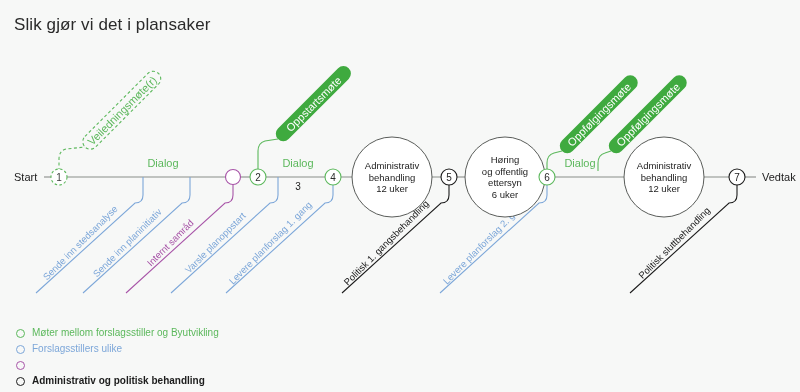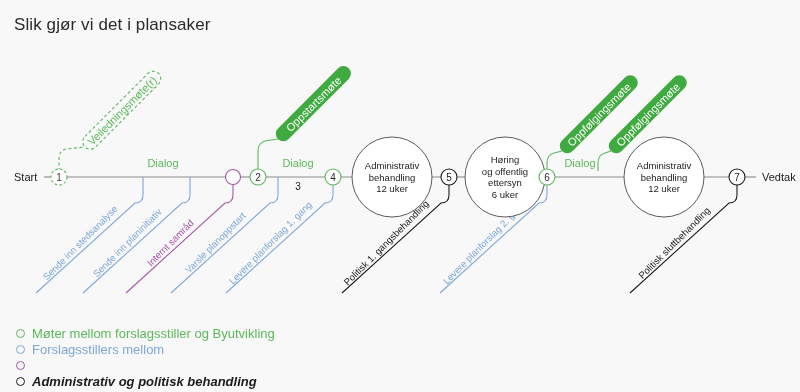--- a/index.html
+++ b/index.html
@@ -71,21 +71,21 @@
   #legend {
     position: absolute;
     left: 16px;
     top: 318px;
     width: 420px;
   }
   .legend-row {
     display: flex;
     align-items: center;
     height: 16px;
-    font-size: 13px;
+    font-size: 10px;
     white-space: nowrap;
   }
   .legend-marker {
     width: 9px; height: 9px;
     border-radius: 50%;
     border: 1.2px solid currentColor;
     margin-right: 7px;
     flex: 0 0 auto;
   }
   .legend-text { line-height: 1; }
@@ -247,24 +247,24 @@
       <text x="762" y="174" class="end-label">Vedtak</text>
     </svg>
 
   <div id="legend">
       <div class="legend-row" style="color: rgb(92, 184, 92);">
         <span class="legend-marker"></span>
         <span class="legend-text">Møter mellom forslagsstiller og Byutvikling</span>
       </div>
       <div class="legend-row" style="color: rgb(125, 167, 217);">
         <span class="legend-marker"></span>
-        <span class="legend-text">Forslagsstillers mellom</span>
+        <span class="legend-text">Forslagsstillers ulike</span>
       </div>
       <div class="legend-row" style="color: rgb(168, 85, 168);">
         <span class="legend-marker"></span>
       </div>
       <div class="legend-row" style="color: rgb(28, 28, 28);">
         <span class="legend-marker"></span>
-        <span class="legend-text" style="font-weight: 700; font-style: italic;">Administrativ og politisk behandling</span>
+        <span class="legend-text" style="font-weight: 700;">Administrativ og politisk behandling</span>
       </div>
     </div>
 
 </div>
 
 </body></html>

